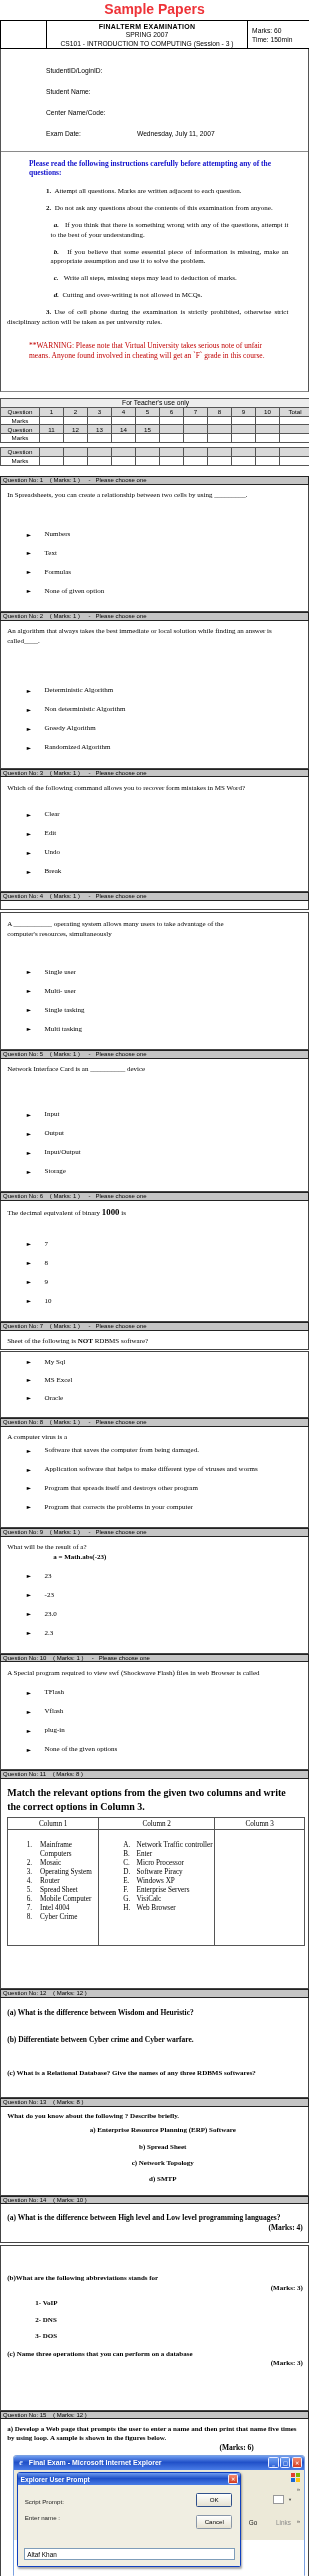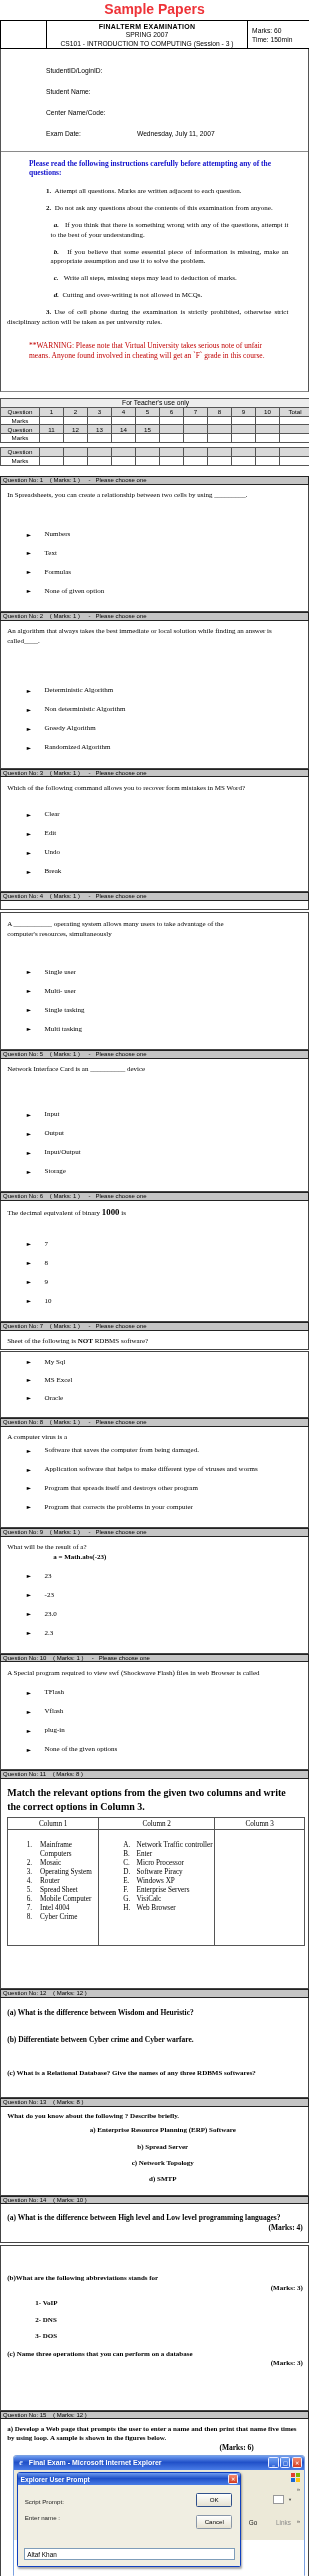--- a/index.html
+++ b/index.html
@@ -621,21 +621,21 @@
       <div class="sp" style="height:13.4px"></div>
     </div>
   </section>
 
   <section>
     <div class="qhead tight">Question No: 13    ( Marks: 8 )</div>
     <div class="qbody">
       <p class="bq small">What do you know about the following ? Describe briefly.</p>
       <div class="sp" style="height:5.2px"></div>
       <p class="bq small ind30" style="margin-bottom:6.7px">a)   Enterprise Resource Planning (ERP) Software</p>
-      <p class="bq small ind30" style="margin-bottom:6.7px">b) Spread Server</p>
+      <p class="bq small ind30" style="margin-bottom:6.7px">b) Spread Sheet</p>
       <p class="bq small ind30" style="margin-bottom:6.7px">c) Network Topology</p>
       <p class="bq small ind30">d)  SMTP</p>
       <div class="sp" style="height:5.2px"></div>
     </div>
   </section>
 
   <section>
     <div class="qhead tight">Question No: 14    ( Marks: 10 )</div>
     <div class="qbody">
       <div class="sp" style="height:3.1px"></div>

